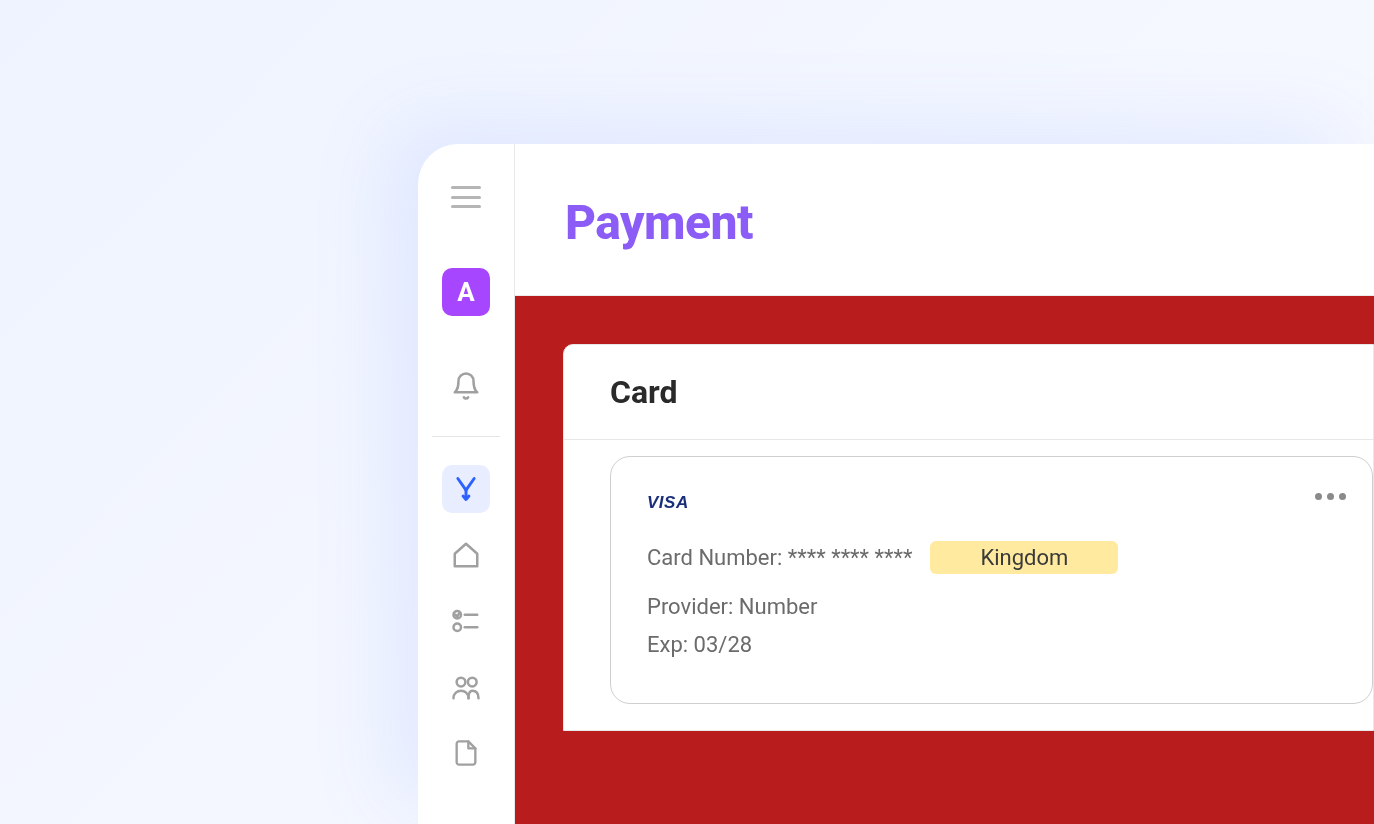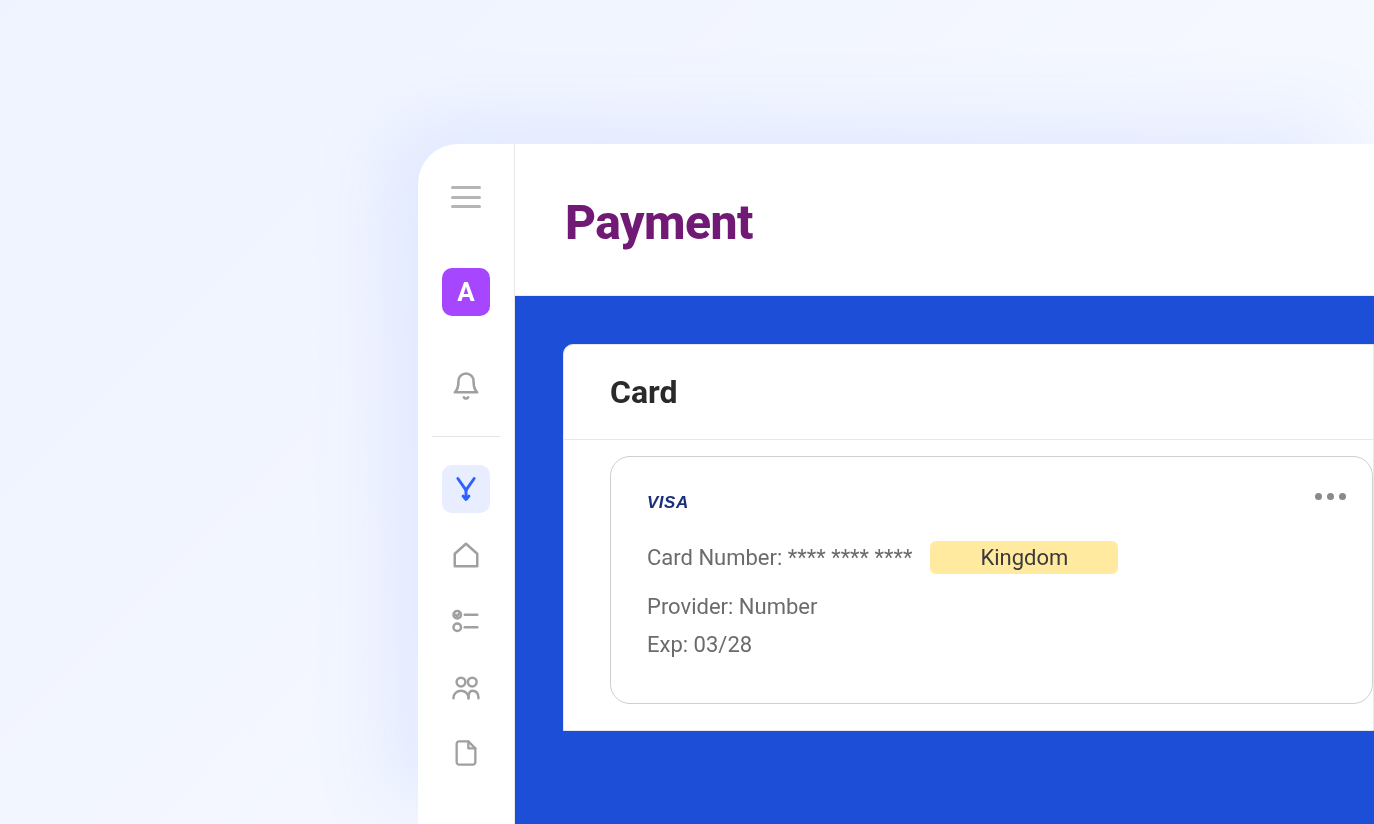--- a/index.html
+++ b/index.html
@@ -88,25 +88,25 @@
       display: flex;
       flex-direction: column;
     }
     .page-header {
       padding: 50px 0 44px 50px;
       border-bottom: 1px solid #ececec;
     }
     .page-title {
       font-size: 48px;
       font-weight: 800;
-      color: #701a75;
+      color: #8b5cf6;
       letter-spacing: -0.5px;
     }
     .content-area {
-      background: #1d4ed8;
+      background: #b91c1c;
       flex: 1;
       padding: 48px 0 0 48px;
     }
     .card-panel {
       background: #ffffff;
       border: 1px solid #e8e8e8;
       border-radius: 10px 0 0 0;
     }
     .card-panel-header {
       padding: 28px 0 28px 46px;

